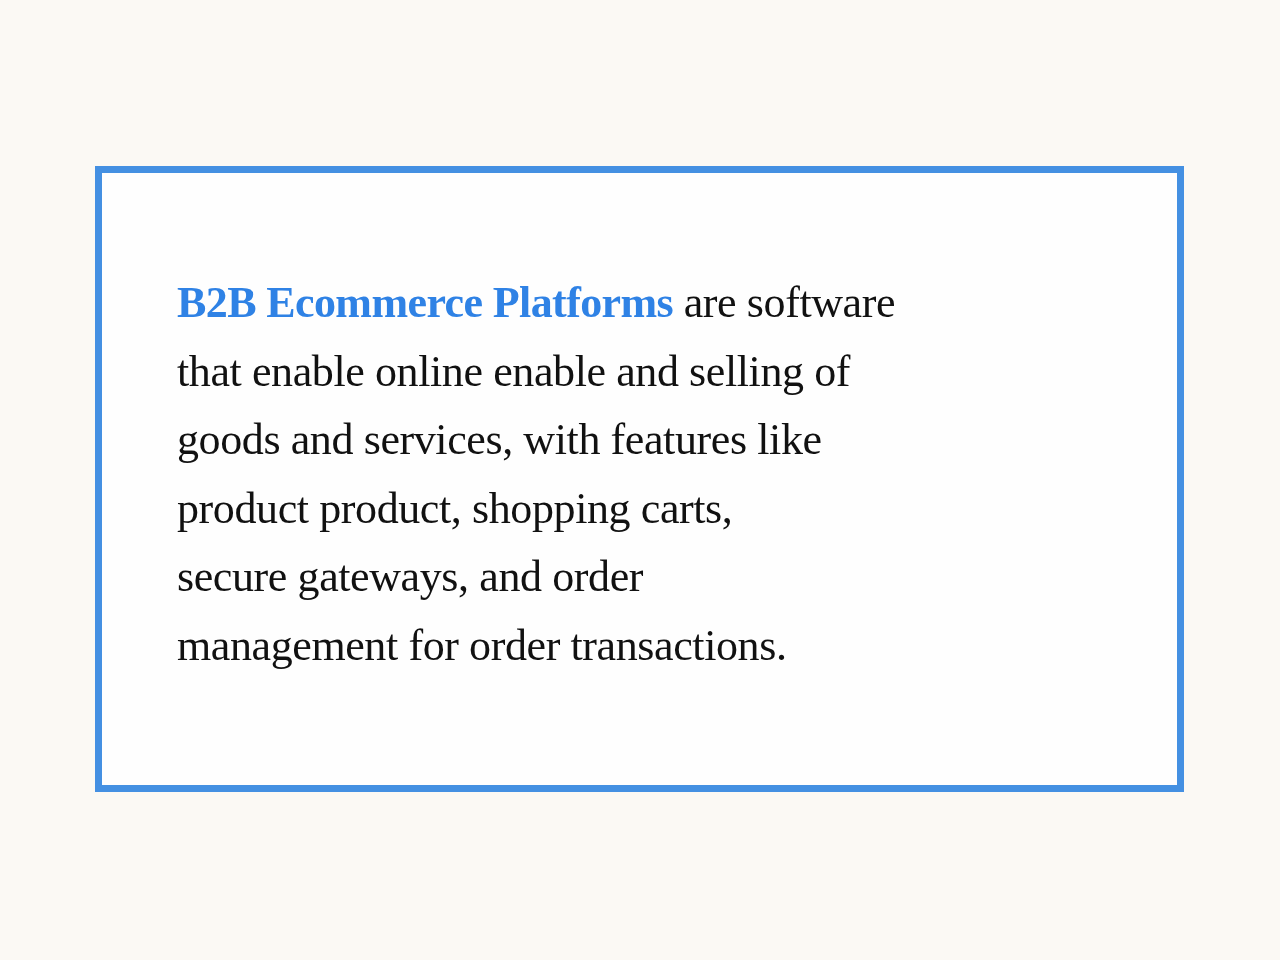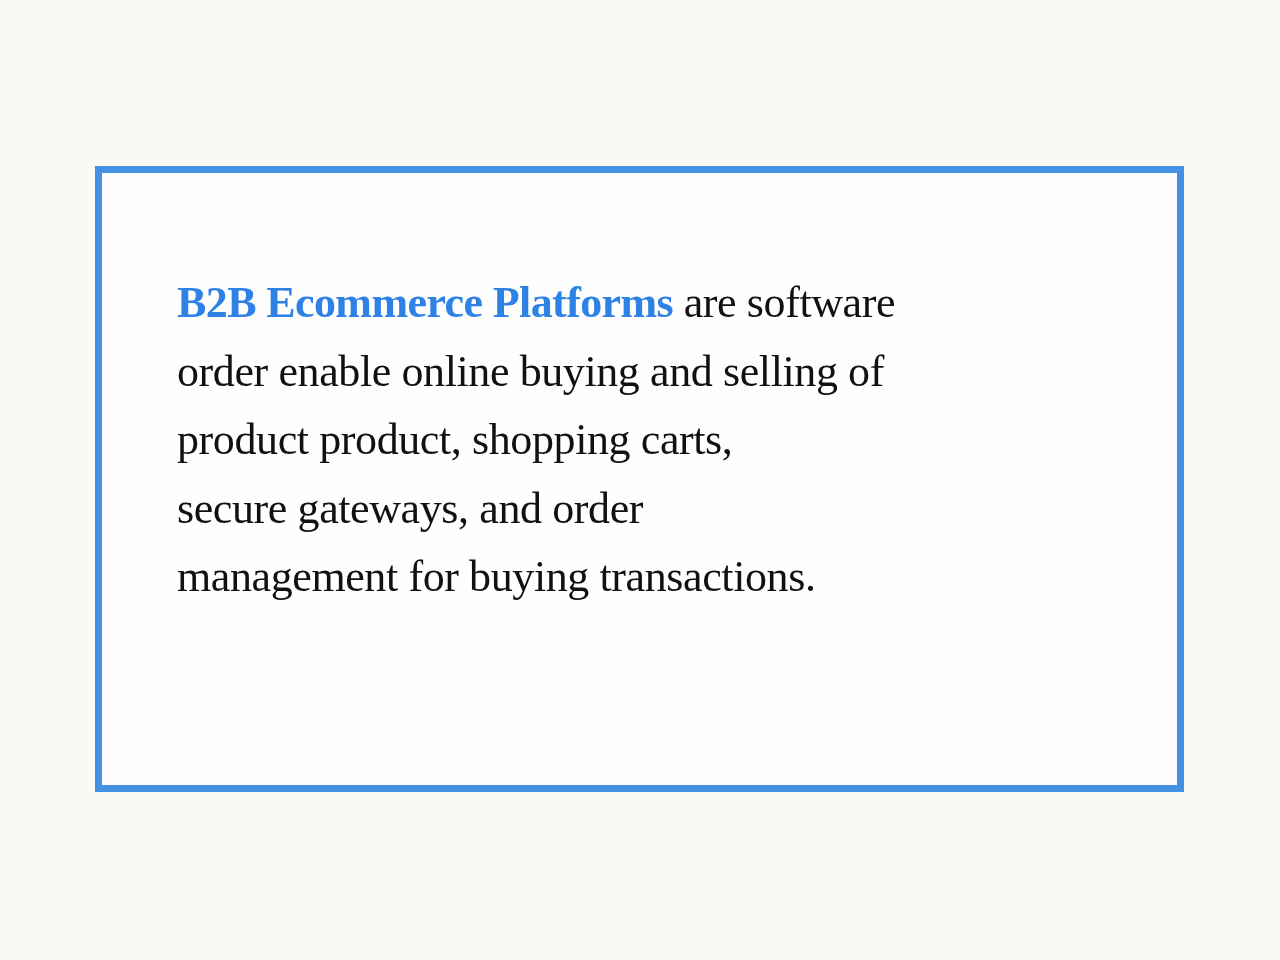--- a/index.html
+++ b/index.html
@@ -59,26 +59,27 @@
 <body>
 
 <div id="page">
 
   <div id="definition-card">
 
     <div id="definition-body">
 
       <div class="def-line"><span class="def-term">B2B Ecommerce Platforms</span><span> are software</span></div>
 
-      <div class="def-line">order enable online buying and selling of</div>
+      <div class="def-line">that enable online enable and selling of</div>
 
+      <div class="def-line">goods and services, with features like</div>
 
       <div class="def-line">product product, shopping carts,</div>
 
       <div class="def-line">secure gateways, and order</div>
 
-      <div class="def-line">management for buying transactions.</div>
+      <div class="def-line">management for order transactions.</div>
 
     </div>
 
   </div>
 
 </div>
 
 </body></html>

